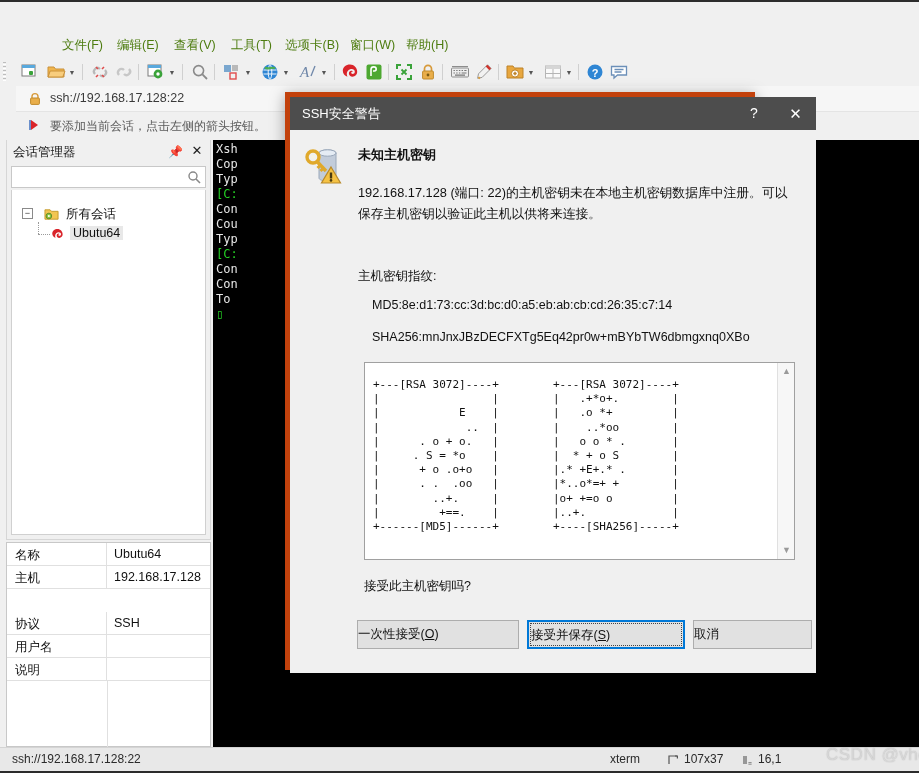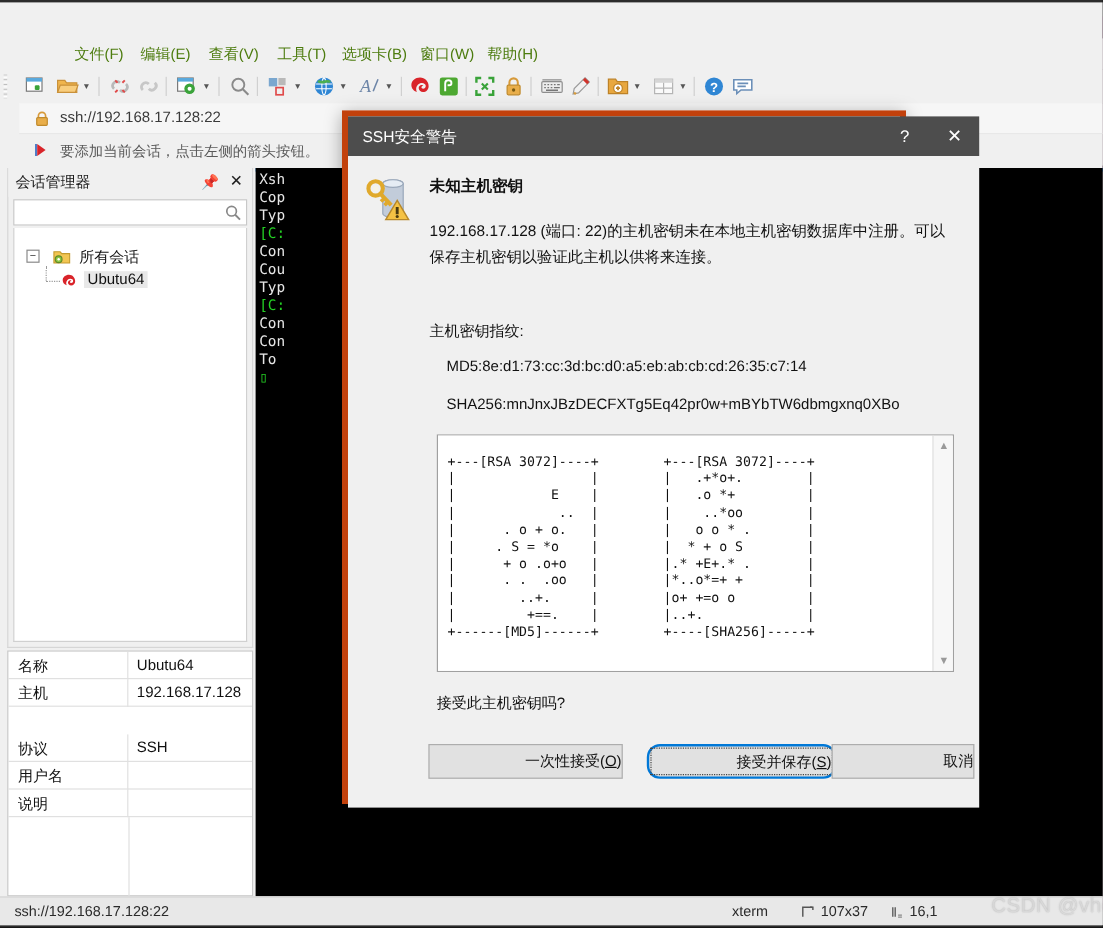--- a/index.html
+++ b/index.html
@@ -324,32 +324,32 @@
   #rb-up { top:0; }
   #rb-down { bottom:0; }
 
   #dlg-question {
     position:absolute; left:74px; top:448px; font-size:12.5px; color:#111;
     font-family:"Liberation Sans","DejaVu Sans",sans-serif;
   }
   .dlg-btn {
     position:absolute; top:490px; height:29px;
     background:#e1e1e1; border:1px solid #adadad;
-    font-size:12.5px; color:#111; text-align:right; line-height:27px;
+    font-size:12.5px; color:#111; text-align:left; line-height:27px;
     font-family:"Liberation Sans","DejaVu Sans",sans-serif;
   }
   .dlg-btn.primary {
     background:#e1e1e1; border:2px solid #0078d7;
   }
   .dlg-btn.primary .inner {
     position:absolute; left:1px; top:1px; right:1px; bottom:1px;
     border:1px dotted #444; line-height:23px;
   }
   #btn-once { left:67px; width:162px; }
-  #btn-save { left:249px; width:158px;border-radius:11px; }
+  #btn-save { left:237px; width:158px; }
   #btn-cancel { left:403px; width:119px; }
   .u { text-decoration:underline; }
 </style>
 </head>
 <body>
 
 <div id="desktop">
   <div id="desktop-strip"></div>
   <div id="bg-term">
     <div id="bg-term-body"></div>

